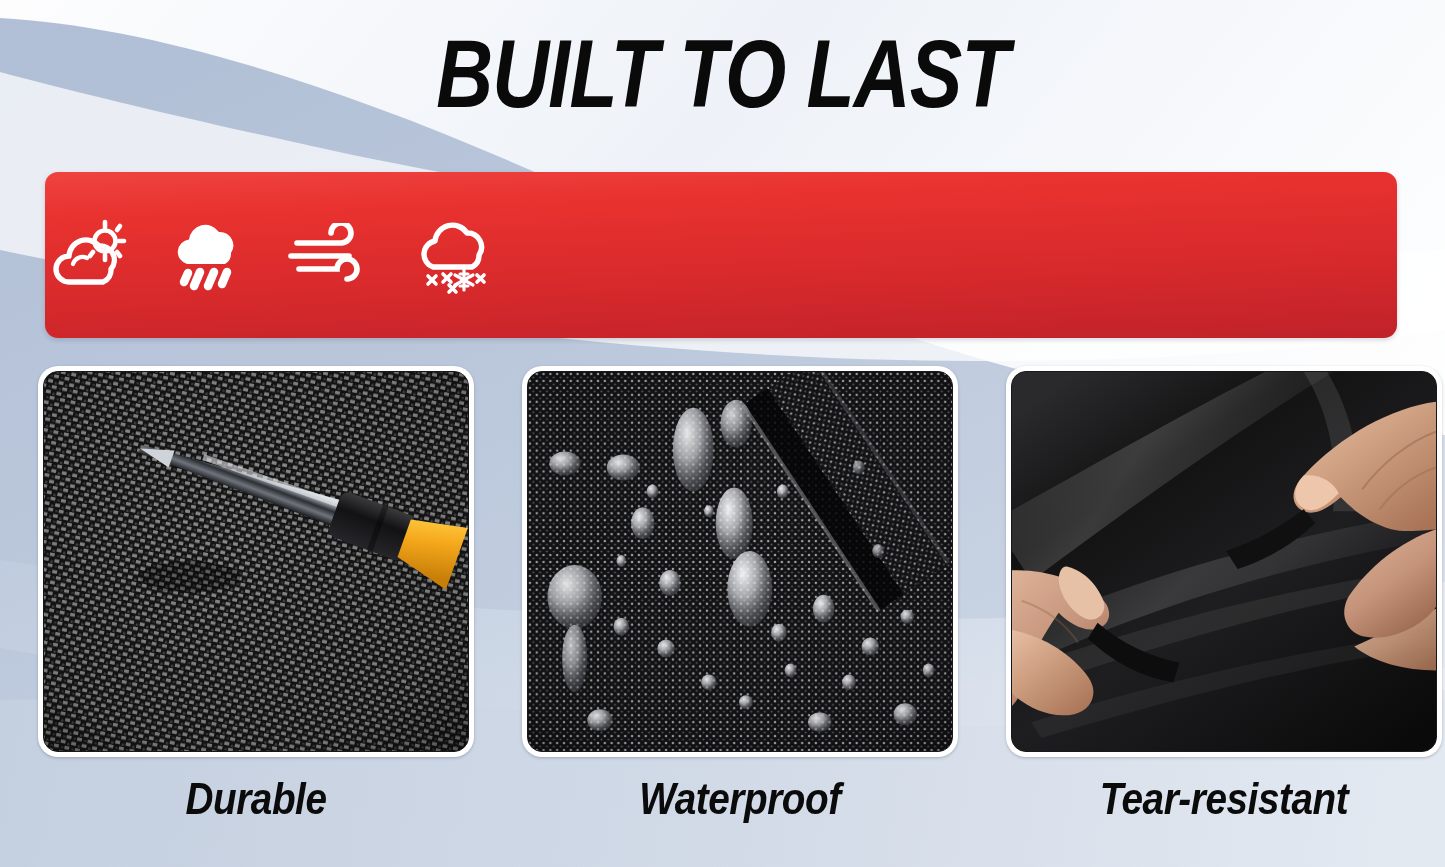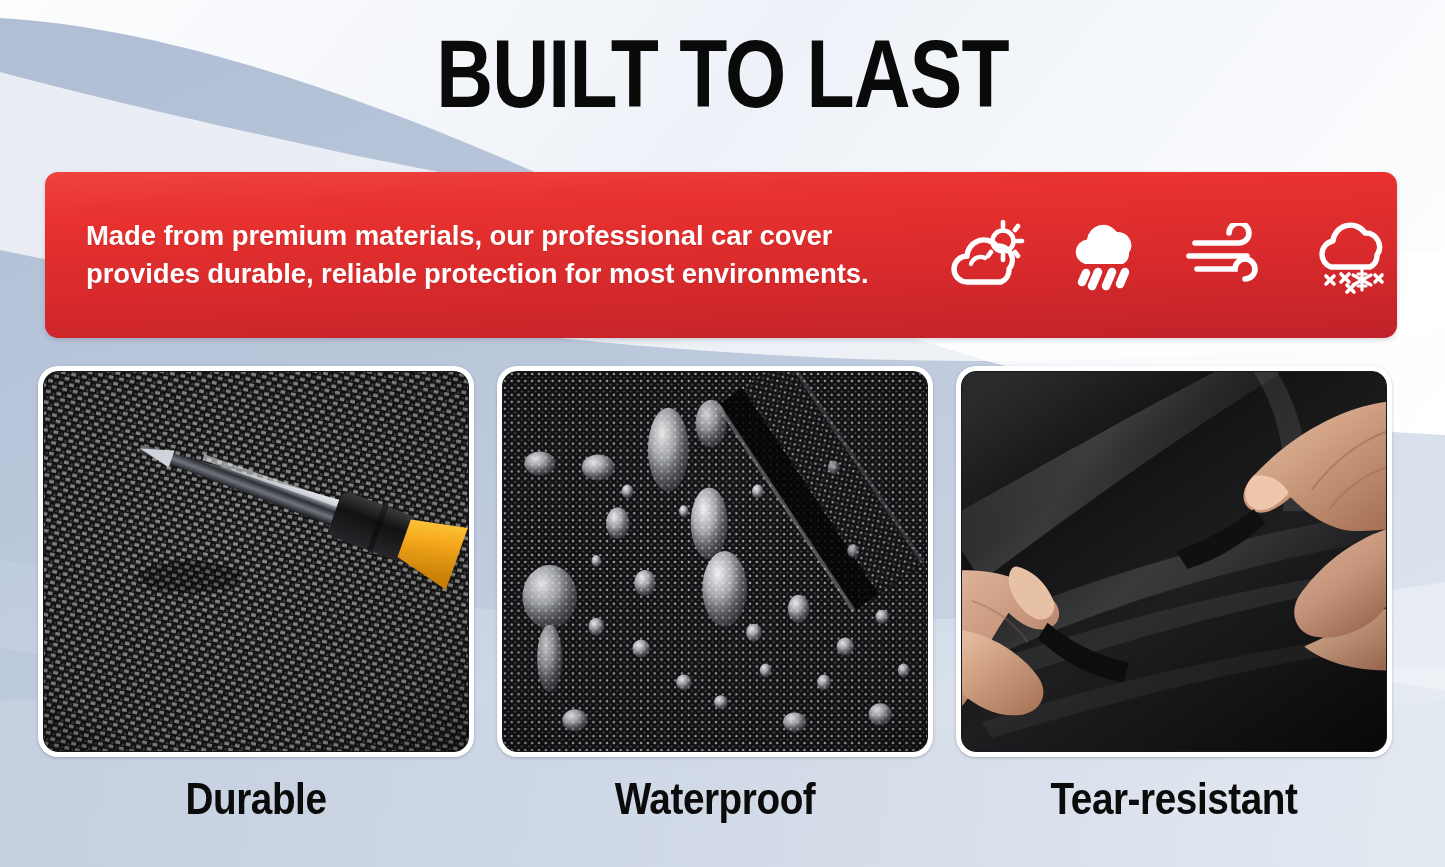--- a/index.html
+++ b/index.html
@@ -8,21 +8,21 @@
     font-family: "Liberation Sans", sans-serif;
     background:#ffffff;
     position:relative;
   }
 
   
   #bg { position:absolute; inset:0; z-index:0; overflow:hidden; }
   #bg svg { display:block; width:1445px; height:867px; }
 
   
-  #canvas { position:absolute; inset:0; z-index:2; }
+  #canvas { position:absolute; inset:0; z-index:2;font-style:italic; }
 
   
   #headline {
     position:absolute;
     top:26px; left:0; width:1445px;
     text-align:center;
     font-family:"Liberation Sans Narrow","Liberation Sans",sans-serif;
     font-weight:bold;
     font-size:96px;
     line-height:1.0;
@@ -59,21 +59,21 @@
     margin-left:6px;
   }
   #weather-icons svg { display:block; }
 
   
   #features {
     position:absolute;
     left:0; top:366px; width:1445px;
     display:flex;
     justify-content:flex-start;
-    gap:23px;
+    gap:48px;
     padding-left:38px;
   }
   .feature { width:436px; }
 
   .frame {
     width:436px; height:391px;
     border-radius:20px;
     background:#ffffff;
     padding:5px;
     box-shadow:0 1px 3px rgba(50,60,85,0.30);
@@ -140,21 +140,20 @@
 
     <path d="M1445,300 C1320,330 1220,400 1180,500 C1150,580 1200,660 1445,690 Z" fill="#ffffff" opacity="0.30"></path>
   </svg>
 </div>
 
 <div id="canvas">
 
   <div id="headline">BUILT TO LAST</div>
 
   <div id="banner">
-    <div id="banner-text">Made from premium materials, our professional car cover provides durable, reliable protection for most environments.</div>
 
     <div id="weather-icons">
 
       <svg width="80" height="78" viewBox="0 0 80 78">
         <g fill="none" stroke="#ffffff" stroke-width="4.6" stroke-linecap="round">
           <circle cx="54" cy="25" r="10.5"></circle>
           <line x1="54" y1="6" x2="54" y2="11"></line>
           <line x1="54" y1="39" x2="54" y2="44"></line>
           <line x1="69" y1="10" x2="66" y2="14"></line>
           <line x1="42" y1="36" x2="39" y2="40"></line>

